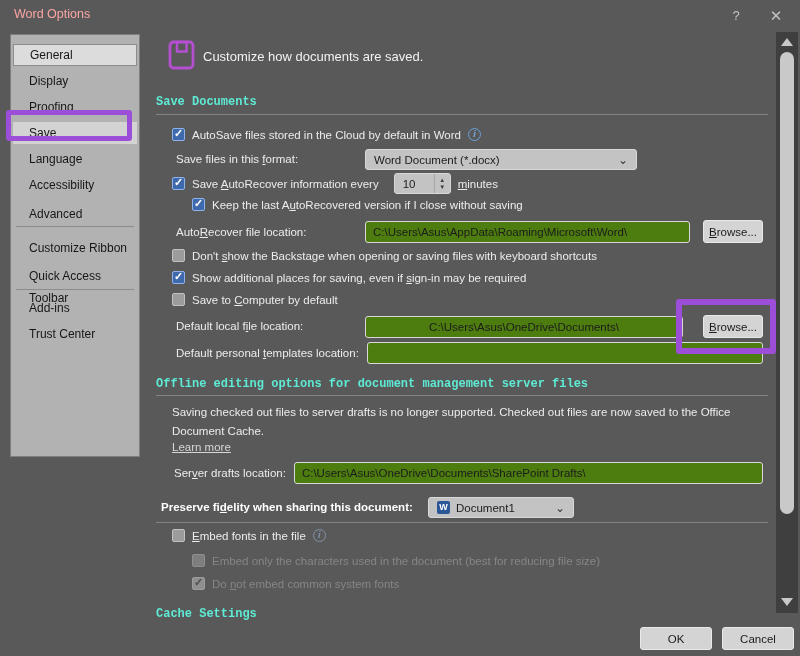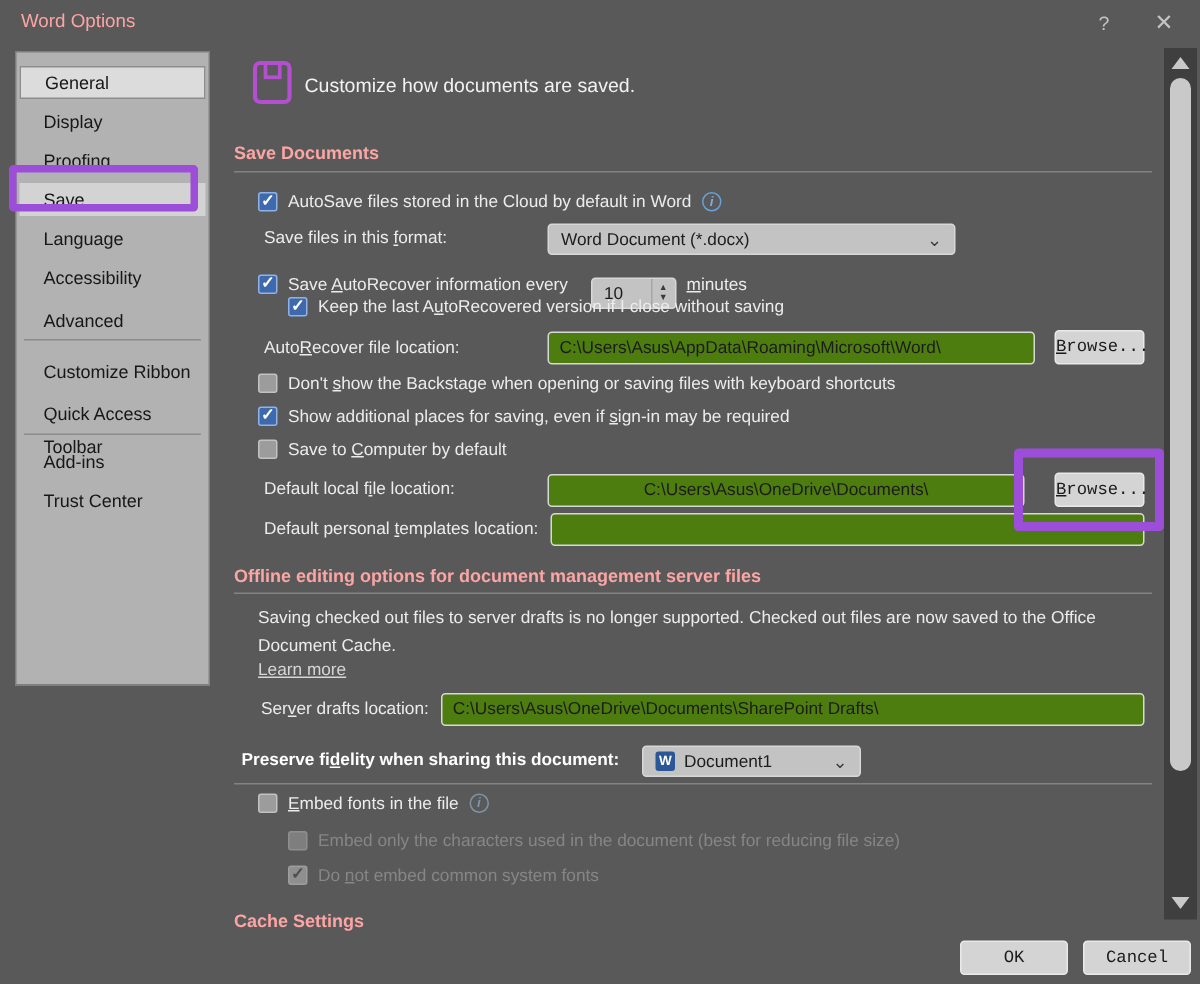--- a/index.html
+++ b/index.html
@@ -31,21 +31,21 @@
   
   .hl { position:absolute; border:5px solid #9c4ed8; border-radius:3px; pointer-events:none; }
   #hl-save { left:6px; top:110px; width:126px; height:31px; }
   #hl-browse { left:676px; top:299px; width:100px; height:55px; border-width:6px; }
 
   
   .floppy { position:absolute; left:168px; top:40px; }
   .hdr-title { position:absolute; left:203px; top:49px; font-size:13px; color:#f2f2f2; }
 
   
-  .sect { position:absolute; font-size:12px; font-weight:700; color:#fca5a5; white-space:nowrap; }
+  .sect { position:absolute; font-size:12px; font-weight:700; color:#5eead4; white-space:nowrap;font-family:Liberation Mono, monospace; }
   .rule { position:absolute; left:156px; width:612px; height:1px; background:#838383; }
   .lbl { position:absolute; font-size:11.5px; color:#ececec; white-space:nowrap; }
   .lbl.bold { font-weight:700; color:#fff; }
   .dim { color:#868686; }
 
   
   .row { position:absolute; display:flex; align-items:center; gap:7px;
          font-size:11.5px; color:#ececec; white-space:nowrap; }
   .cb { width:13px; height:13px; flex:0 0 13px; border-radius:2px;
         background:#9c9c9c; border:1px solid #c2c2c2; position:relative; }
@@ -58,29 +58,29 @@
 
   .info { width:13px; height:13px; flex:0 0 13px; border-radius:50%;
           border:1px solid #68a1da; color:#79aee4; font-size:9px; font-weight:700;
           font-style:italic; line-height:11px; text-align:center; background:none;
           font-family:inherit; padding:0; }
   .info.dis { border-color:#7f93a8; color:#7f93a8; }
 
   .tf { background:#4d7c0f; border:1px solid #d8d8d8; border-radius:3px;
         font-size:11.5px; color:#1c1c1c; padding:0 7px; height:22px; font-family:inherit; }
   .btn { position:absolute; height:23px; background:#d4d4d4; border:1px solid #e9e9e9;
-         border-radius:3px; font-size:11.5px; color:#1b1b1b; font-family:Liberation Mono, monospace; }
+         border-radius:3px; font-size:11.5px; color:#1b1b1b; font-family:Liberation Sans, sans-serif; }
   .select { position:absolute; height:21px; background:#c3c3c3; border:1px solid #d8d8d8;
             border-radius:3px; display:flex; align-items:center; padding:0 8px;
             font-size:11.5px; color:#1c1c1c; }
   .select .txt { flex:1; }
   .chev { font-size:12px; color:#3a3a3a; line-height:10px; margin-left:6px; }
 
   .spinner { width:57px; height:21px; background:#c3c3c3; border:1px solid #d8d8d8;
-             border-radius:3px; display:flex; align-items:center; margin-left:8px;margin-top:12px; }
+             border-radius:3px; display:flex; align-items:center; margin-left:8px; }
   .spin-val { flex:1; padding-left:8px; color:#1c1c1c; }
   .spin-arrows { width:16px; height:100%; border-left:1px solid #a6a6a6;
                  display:flex; flex-direction:column; align-items:center; justify-content:center; gap:1px; }
   .spin-arrows span { font-size:6px; line-height:6px; color:#3c3c3c; }
 
   .wicon { width:13px; height:13px; flex:0 0 13px; background:#2b5797; color:#fff;
            font-size:9px; font-weight:700; line-height:13px; text-align:center;
            border-radius:2px; margin-right:6px; }
 
   .para { position:absolute; left:172px; top:403px; width:608px; font-size:11.5px;

